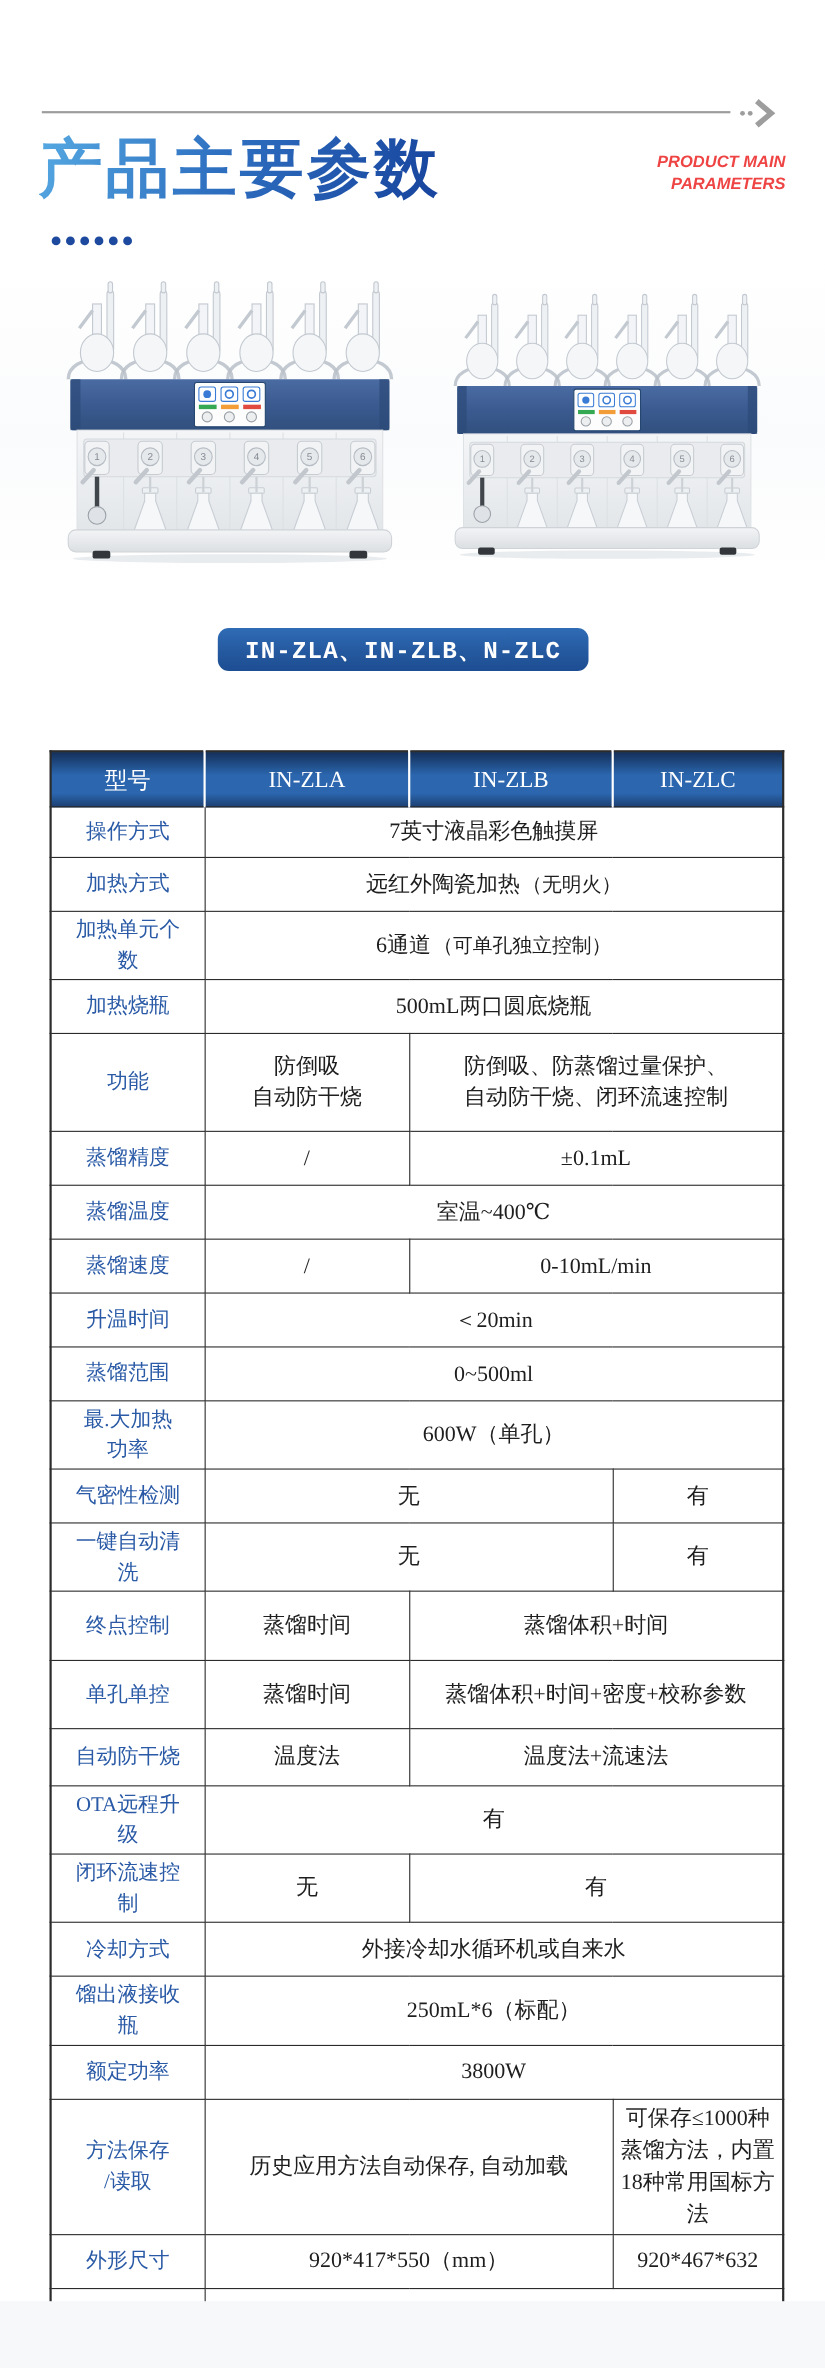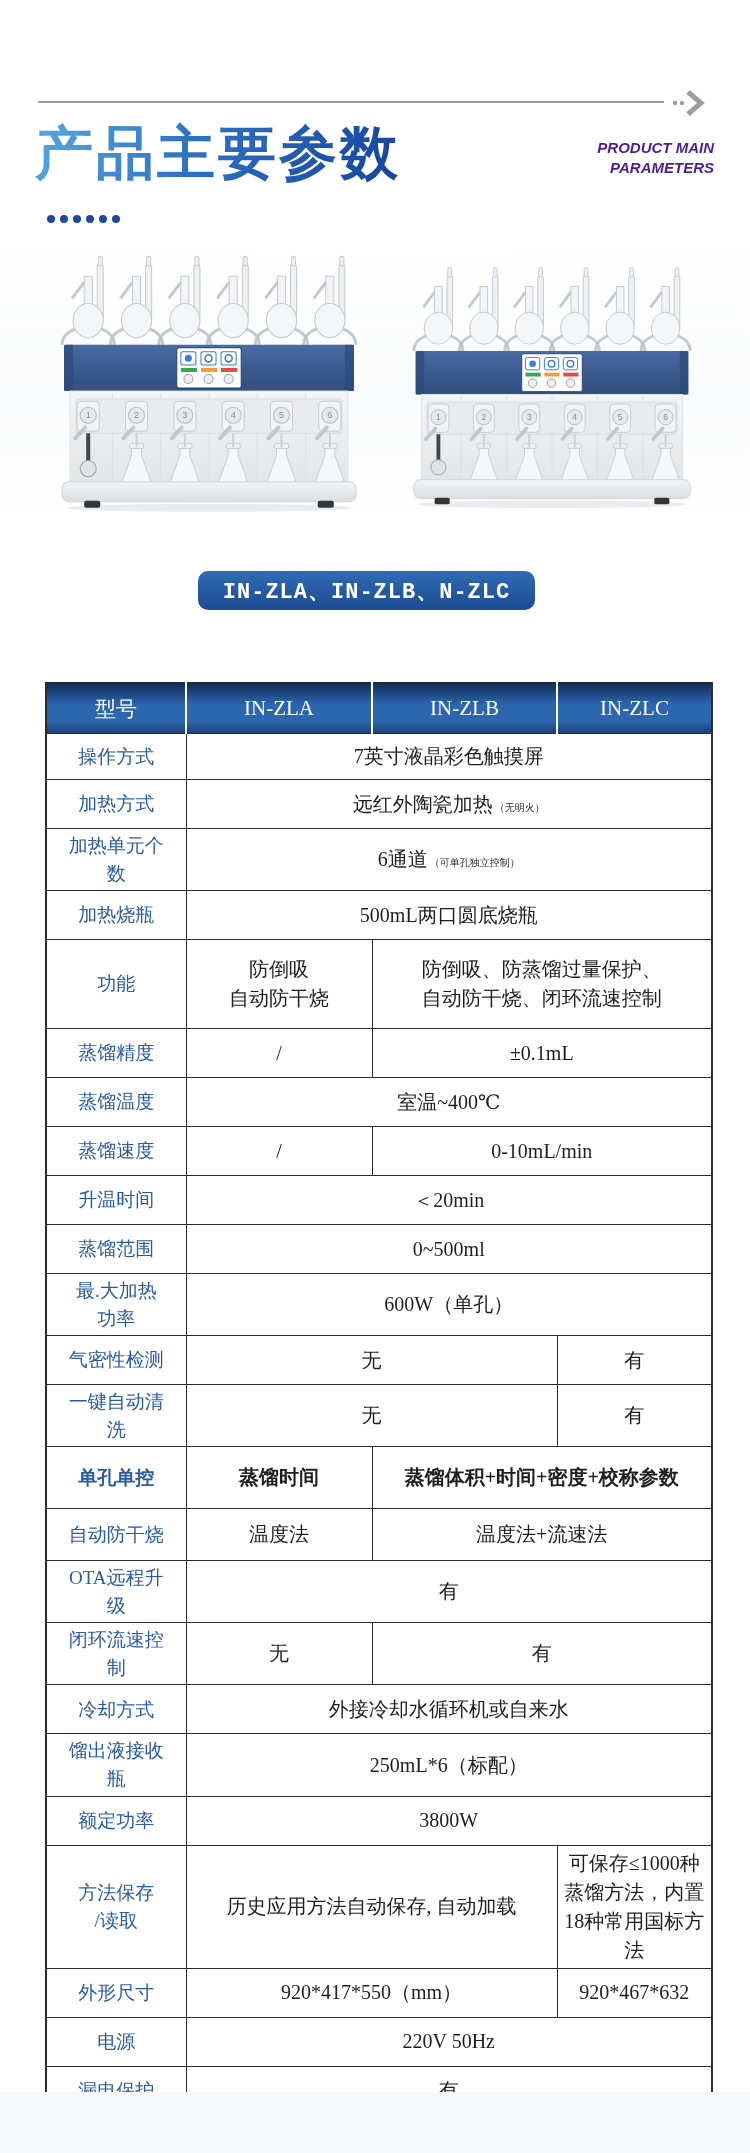--- a/index.html
+++ b/index.html
@@ -6,21 +6,21 @@
   #stage{position:relative;width:750px;height:2153px;margin:0 auto;background:#ffffff;overflow:hidden;
          font-family:"Liberation Serif","DejaVu Serif",serif;}
   
   .rule{position:absolute;left:38px;top:101px;width:626px;height:2px;background:#9d9d9d;}
   .chev{position:absolute;left:670px;top:88px;}
   
   .title{position:absolute;left:35px;top:122px;font-size:58px;font-weight:bold;letter-spacing:3px;
          background:linear-gradient(108deg,#55a9e2 0%,#2e6fc0 45%,#17439d 100%);
          -webkit-background-clip:text;background-clip:text;color:transparent;line-height:1.1;}
   .subtitle{position:absolute;right:36px;top:138px;text-align:right;font-family:"Liberation Sans",sans-serif;
-            font-style:italic;font-weight:bold;font-size:15px;line-height:1.35;color:#4c1d95;}
+            font-style:italic;font-weight:bold;font-size:15px;line-height:1.35;color:#ef4444;}
   .dots{position:absolute;left:47px;top:215px;display:flex;gap:5px;}
   .dots i{width:8px;height:8px;border-radius:50%;background:#1d4a9e;display:block;}
   
   .photo-zone{position:absolute;left:0;top:235px;width:750px;height:295px;
               background:linear-gradient(180deg,#ffffff 0%,#fafbfc 55%,#ffffff 100%);}
   .machine-left{position:absolute;left:58px;top:248px;width:302px;height:266px;}
   .machine-right{position:absolute;left:410px;top:260px;width:284px;height:250px;}
   
   .badge{position:absolute;left:198px;top:571px;width:337px;height:39px;border-radius:10px;
          background:linear-gradient(180deg,#2f6cb5 0%,#25599f 55%,#1d4d92 100%);
@@ -31,21 +31,21 @@
               border:2px solid #2b2b2b;margin-top:20px;}
   .spec-table tr{height:49px;}
   .spec-table th{background:linear-gradient(180deg,#14305a 0%,#2b66ae 42%,#2b66ae 76%,#1d4175 100%);
                  color:#ffffff;font-size:21px;font-weight:normal;border-right:2px solid #ffffff;
                  border-bottom:1px solid #2b2b2b;height:47px;}
   .spec-table th:last-child{border-right:none;}
   .spec-table td{border:1px solid #2b2b2b;text-align:center;vertical-align:middle;
                  font-size:20px;color:#1e1e1e;padding:3px 4px;line-height:1.45;}
   .spec-table td span{white-space:pre-line;}
   .spec-table td.label{color:#2a5aa6;font-size:19px;white-space:pre-line;padding:3px 20px;}
-  .spec-table .small{font-size:10px;margin-left:2px;text-align:center;}
+  .spec-table .small{font-size:18px;margin-left:2px;text-align:center;}
   .footer-strip{position:absolute;left:0;top:2092px;width:750px;height:61px;background:#f7f8fa;}
 </style>
 </head>
 <body>
 
 <div id="stage">
 
   <div class="rule"></div>
   <svg class="chev" width="40" height="30" viewBox="0 0 40 30">
     <circle cx="5" cy="15" r="2.2" fill="#9d9d9d"></circle>
@@ -242,21 +242,26 @@
         <tr>
           <td class="label">气密性检测</td>
           <td colspan="2"><span>无</span></td>
           <td><span>有</span></td>
         </tr>
         <tr>
           <td class="label">一键自动清洗</td>
           <td colspan="2"><span>无</span></td>
           <td><span>有</span></td>
         </tr>
-        <tr style="height: 62px; font-weight: bold;">
+        <tr style="height: 63px;">
+          <td class="label">终点控制</td>
+          <td><span>蒸馏时间</span></td>
+          <td colspan="2"><span>蒸馏体积+时间</span></td>
+        </tr>
+        <tr style="height: 62px;">
           <td class="label">单孔单控</td>
           <td><span>蒸馏时间</span></td>
           <td colspan="2"><span>蒸馏体积+时间+密度+校称参数</span></td>
         </tr>
         <tr style="height: 52px;">
           <td class="label">自动防干烧</td>
           <td><span>温度法</span></td>
           <td colspan="2"><span>温度法+流速法</span></td>
         </tr>
         <tr>

